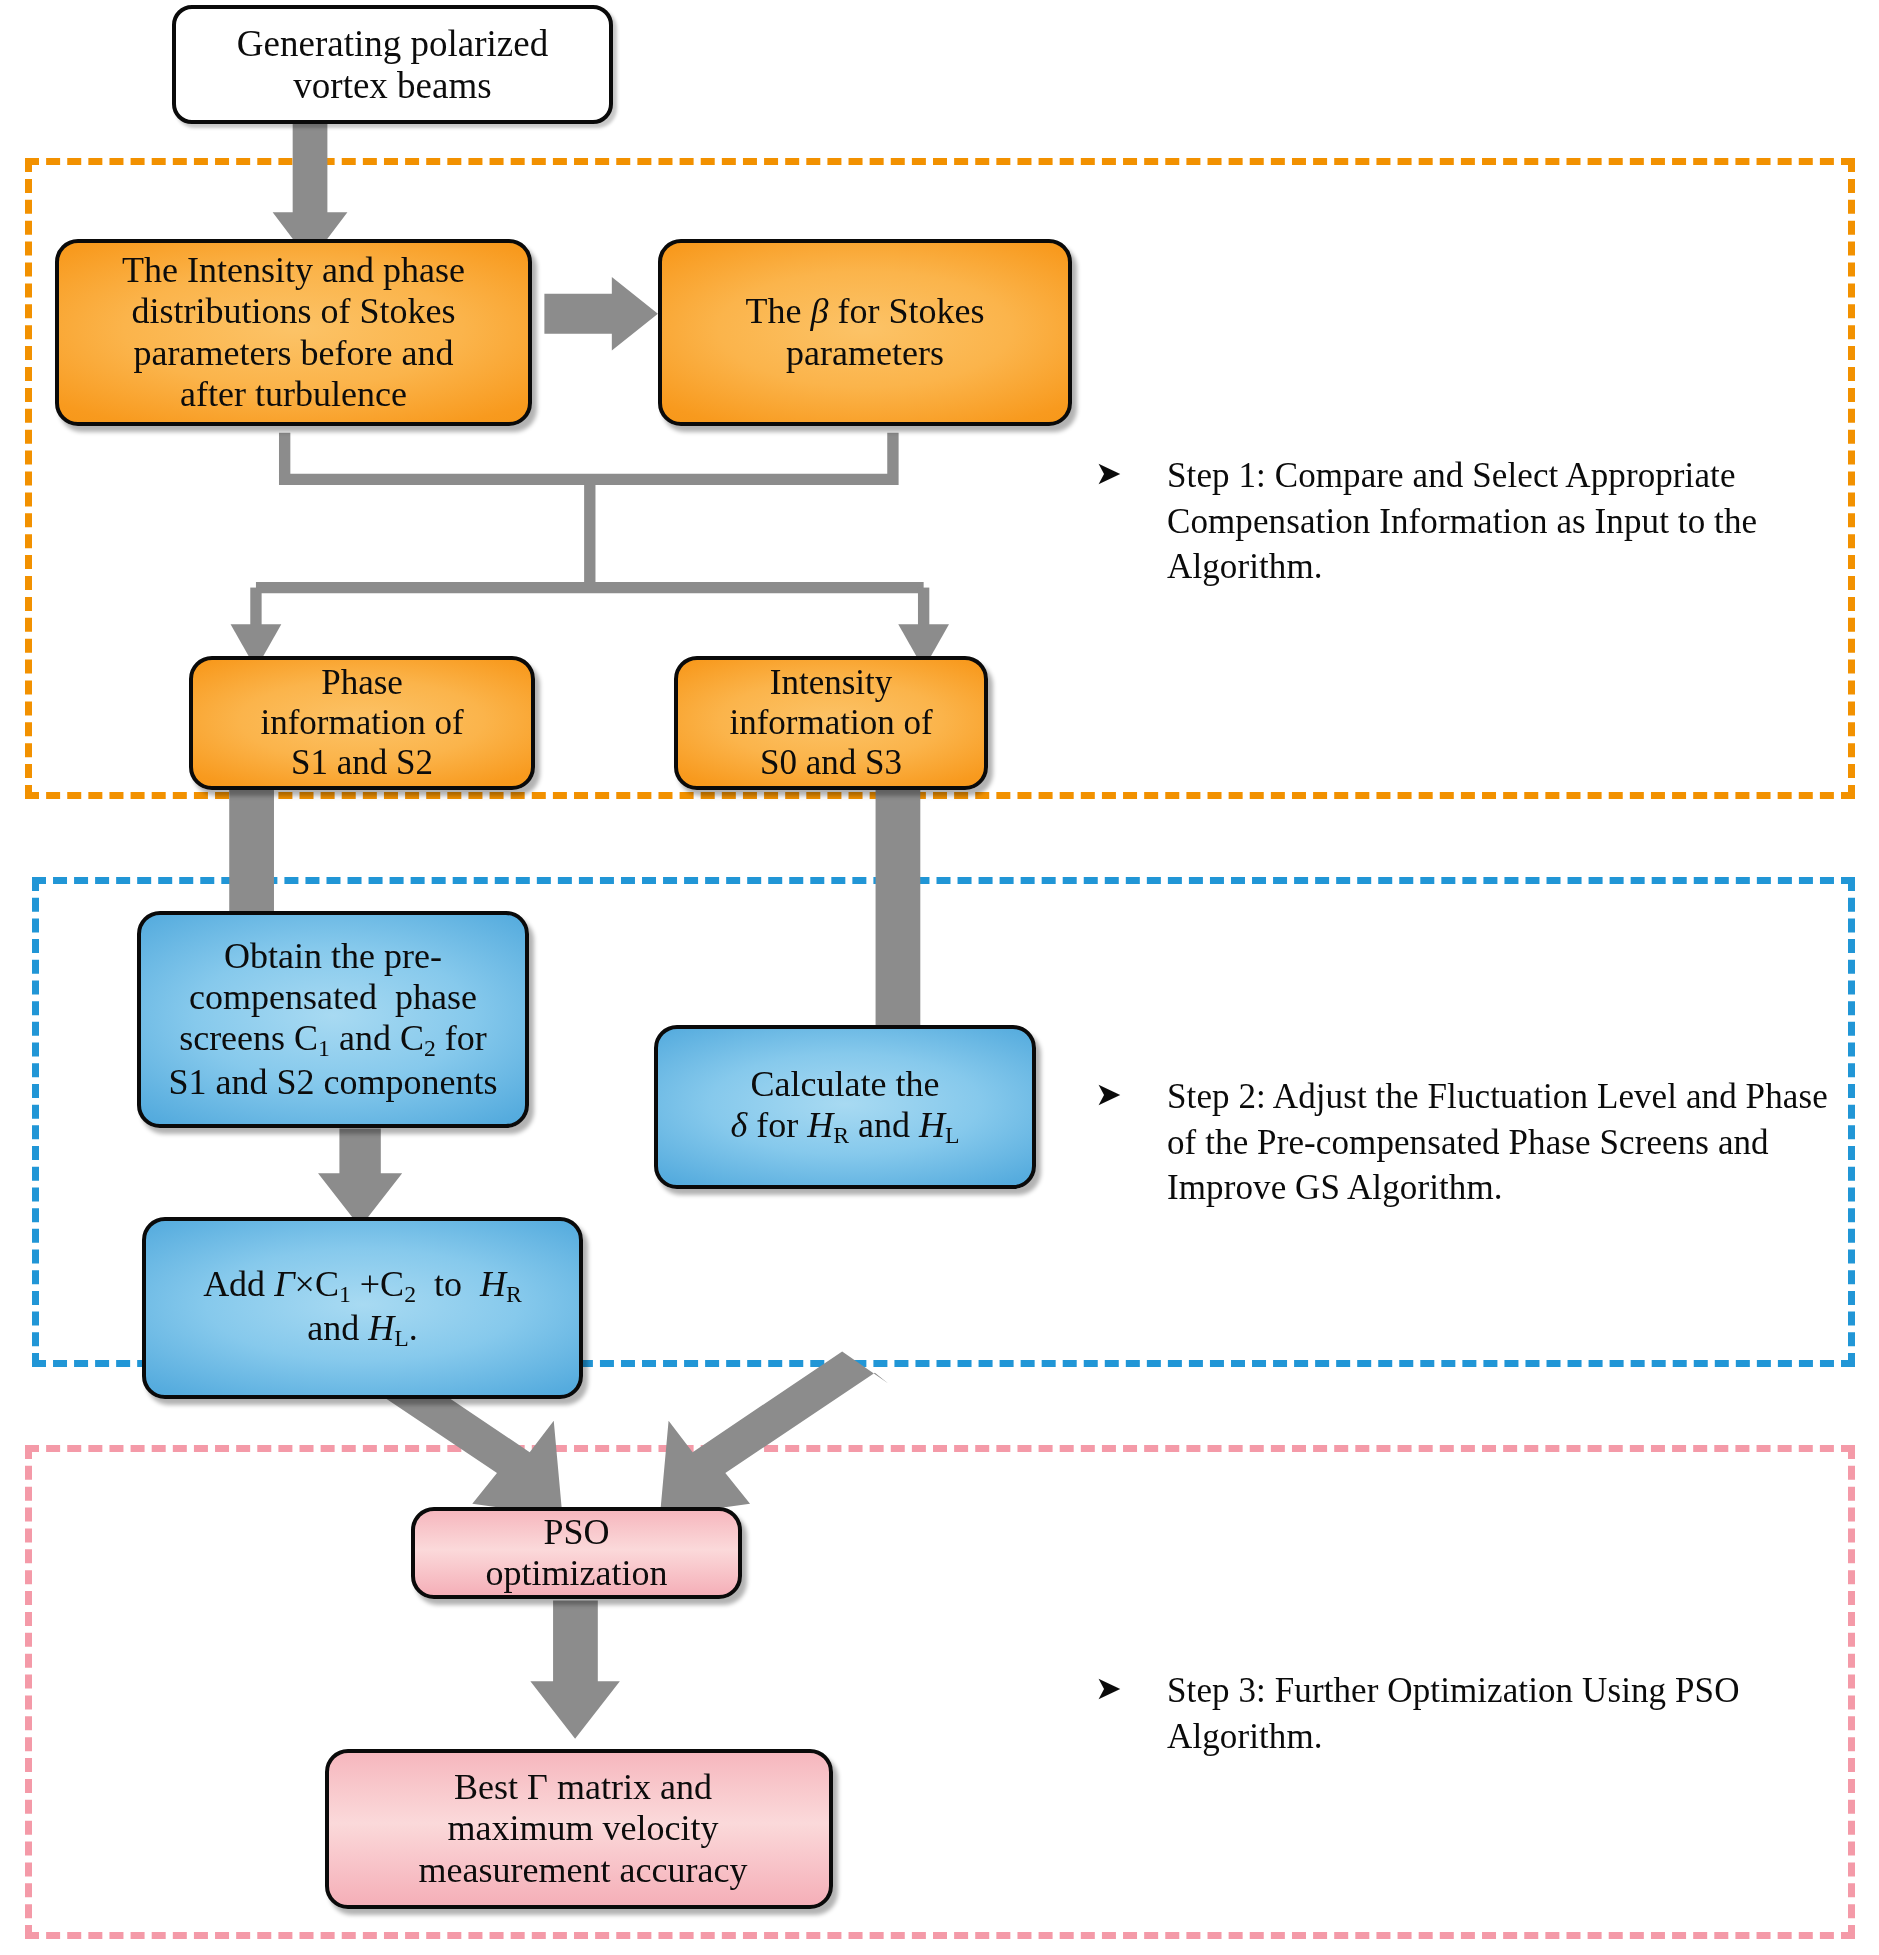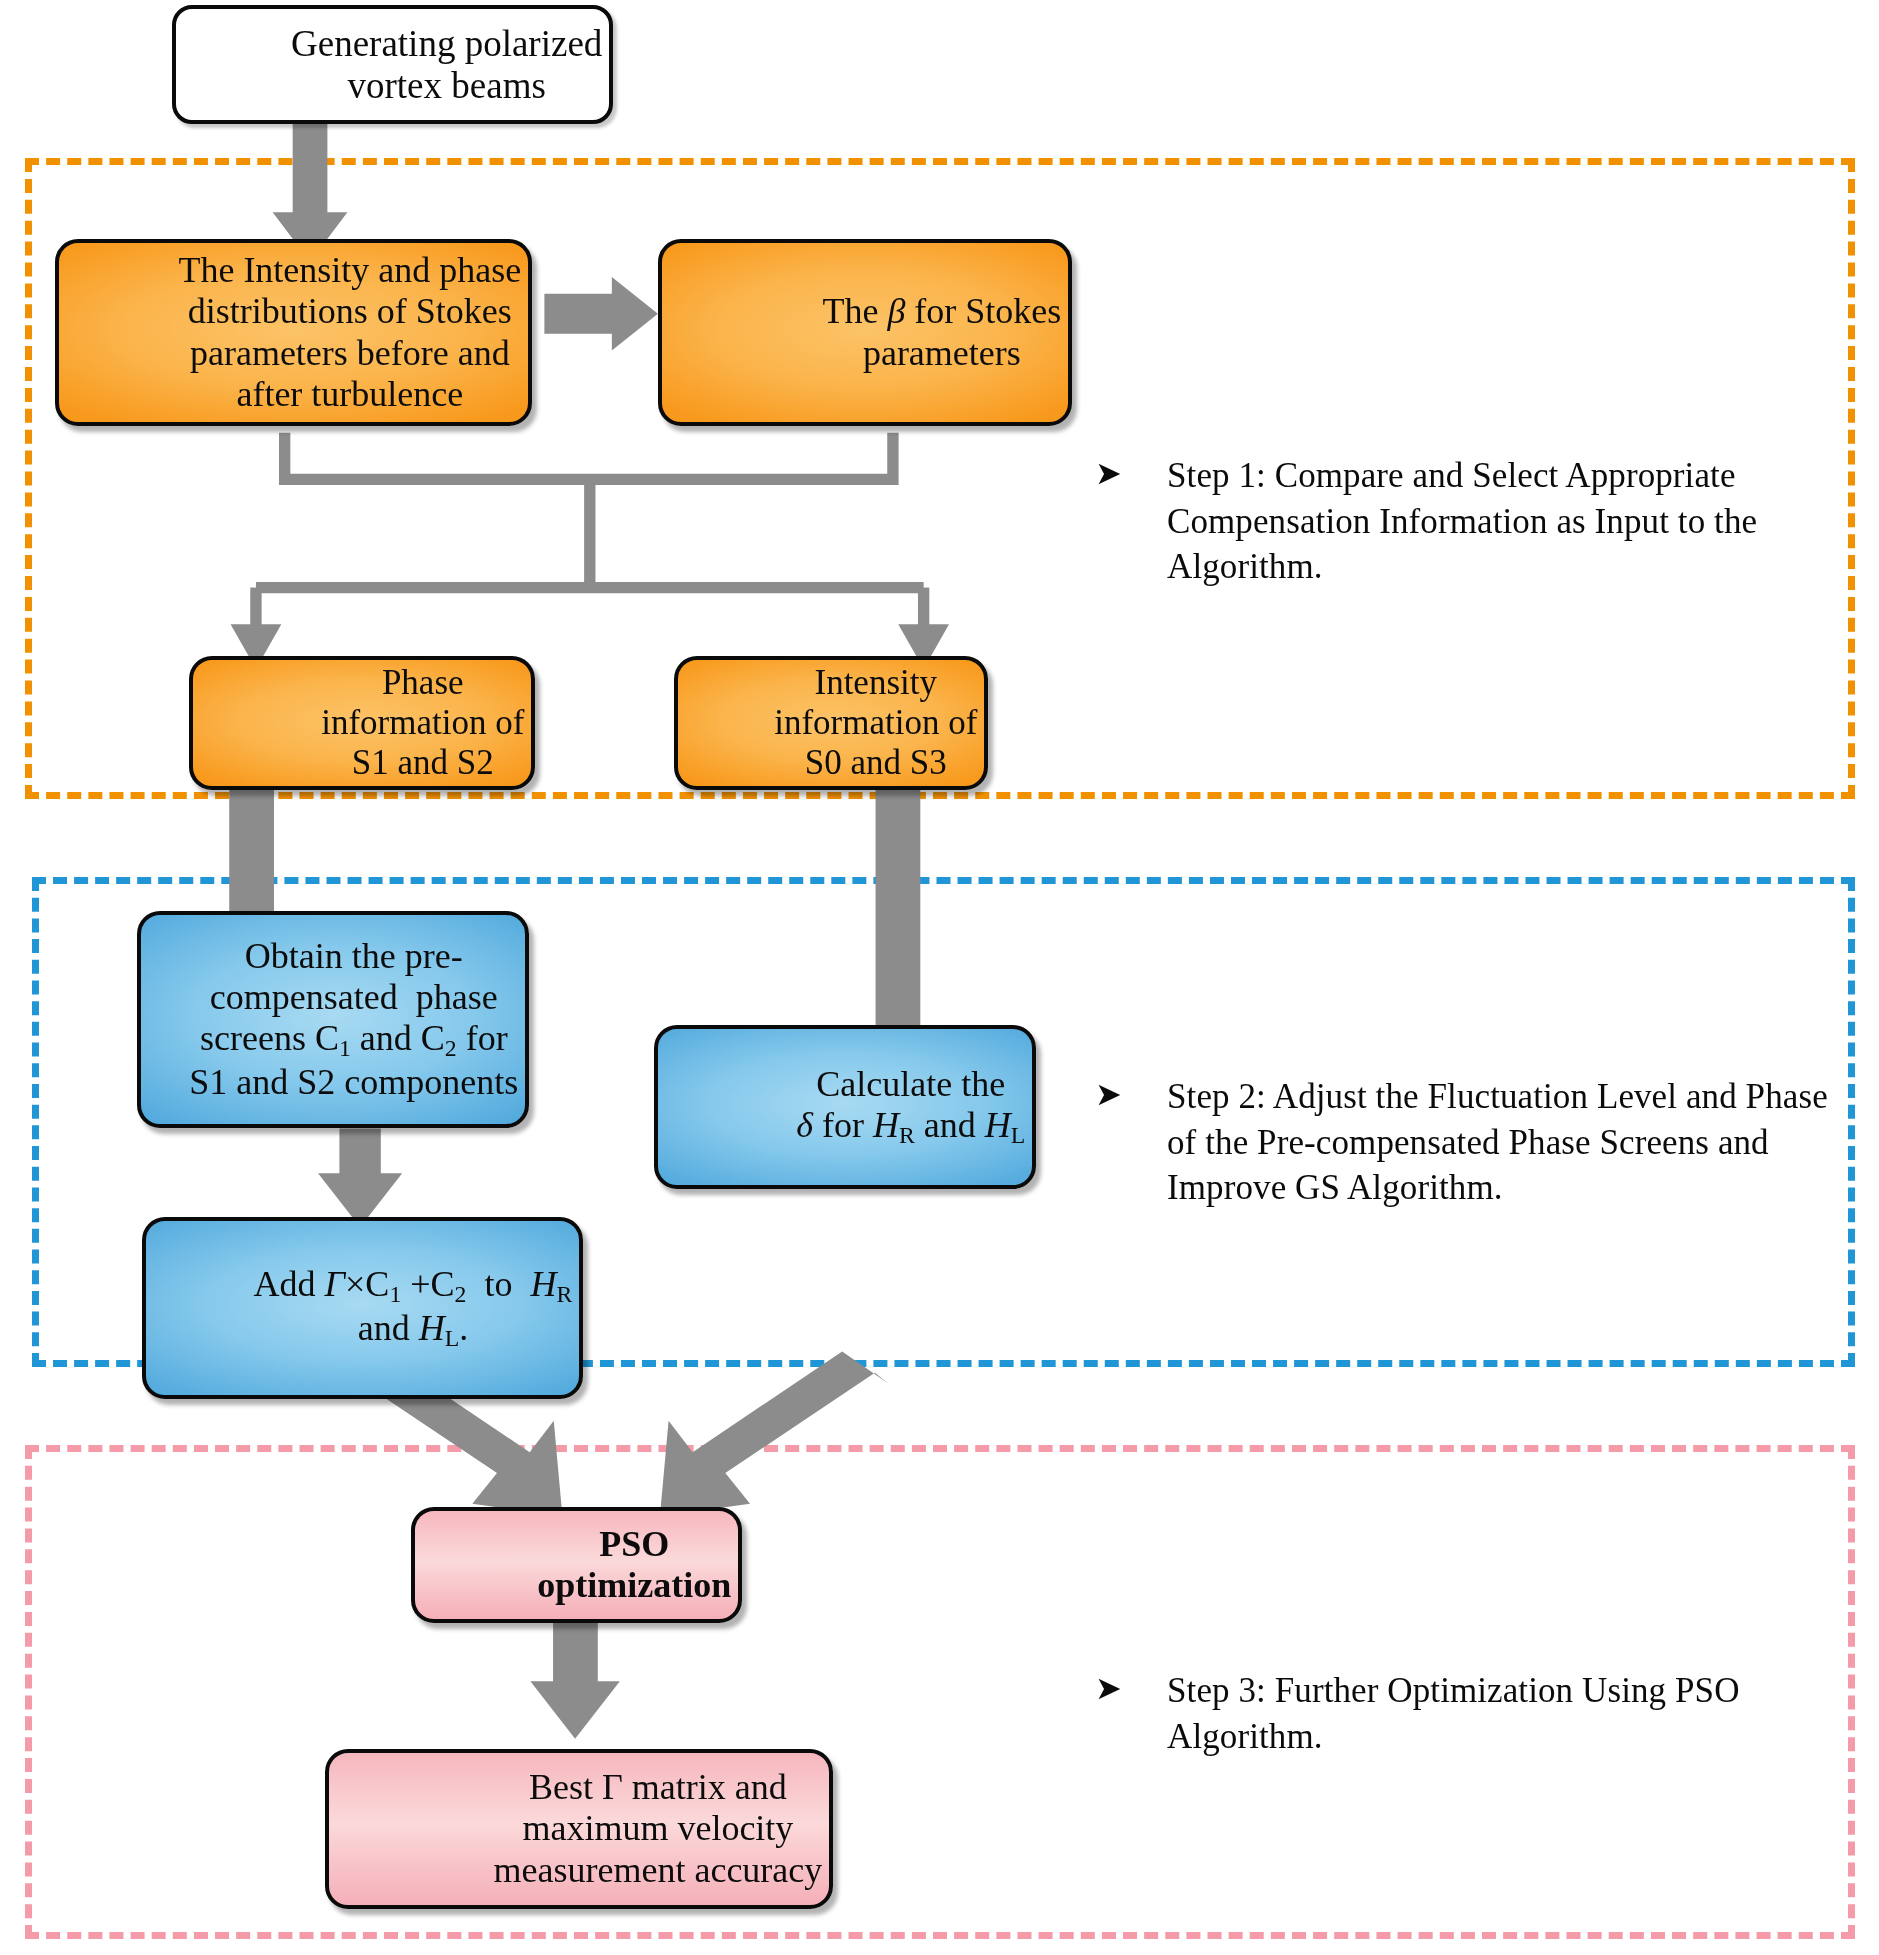--- a/index.html
+++ b/index.html
@@ -9,21 +9,21 @@
   #stage{position:absolute;left:0;top:0;width:1880px;height:1955px;}
 
   
   .region{position:absolute;box-sizing:border-box;background:transparent;}
   .region.orange{border:7.3px dashed #F29100;}
   .region.blue  {border:7.3px dashed #2196D6;}
   .region.pink  {border:7.3px dashed #F49AA8;}
 
   
   .node{position:absolute;box-sizing:border-box;
-        display:flex;align-items:center;justify-content:flex-end;
+        display:flex;align-items:center;justify-content:center;
         text-align:center;color:#0c0c0c;line-height:1.14;
         border:4.7px solid #0a0a0a;border-radius:23px;
         box-shadow:4.7px 6px 4.7px rgba(0,0,0,.30);}
   .node span.txt{display:block;padding:0 6.7px;}
 
   .node.plain{background:#ffffff;border-width:4px;border-radius:20px;
               box-shadow:3.3px 4px 3.3px rgba(0,0,0,.22);}
   .node.orange{
      background:radial-gradient(ellipse 95% 85% at 50% 48%,
                 #FCC367 0%, #FBB44B 38%, #F89A1E 72%, #F3920F 100%);}
@@ -148,21 +148,21 @@
   </div>
 
   <div class="node blue" style="left:654px;top:1025px;width:382px;height:164px;font-size:36px;">
     <span class="txt">Calculate the<br><i class="it">δ</i> for <i class="it">H</i><sub>R</sub> and <i class="it">H</i><sub>L</sub></span>
   </div>
 
   <div class="node blue" style="left:142px;top:1217px;width:441px;height:182px;font-size:36px;">
     <span class="txt">Add <i class="it">Γ</i>×C<sub>1</sub> +C<sub>2</sub>&nbsp; to&nbsp; <i class="it">H</i><sub>R</sub><br>and <i class="it">H</i><sub>L</sub>.</span>
   </div>
 
-  <div class="node pink" style="left:411px;top:1507px;width:331px;height:116px;font-size:36px;font-weight:bold;">
+  <div class="node pink" style="left:411px;top:1507px;width:331px;height:92px;font-size:36px;">
     <span class="txt">PSO<br>optimization</span>
   </div>
 
   <div class="node pink" style="left:325px;top:1749px;width:508px;height:160px;font-size:36px;padding-left:8px;">
     <span class="txt">Best Γ matrix and<br>maximum velocity<br>measurement accuracy</span>
   </div>
 
   <div class="steptext" style="left:1095px;top:453px;width:741px;">
     <span class="bullet">➤</span>
     <span class="body">Step 1: Compare and Select Appropriate Compensation Information as Input to the Algorithm.</span>

